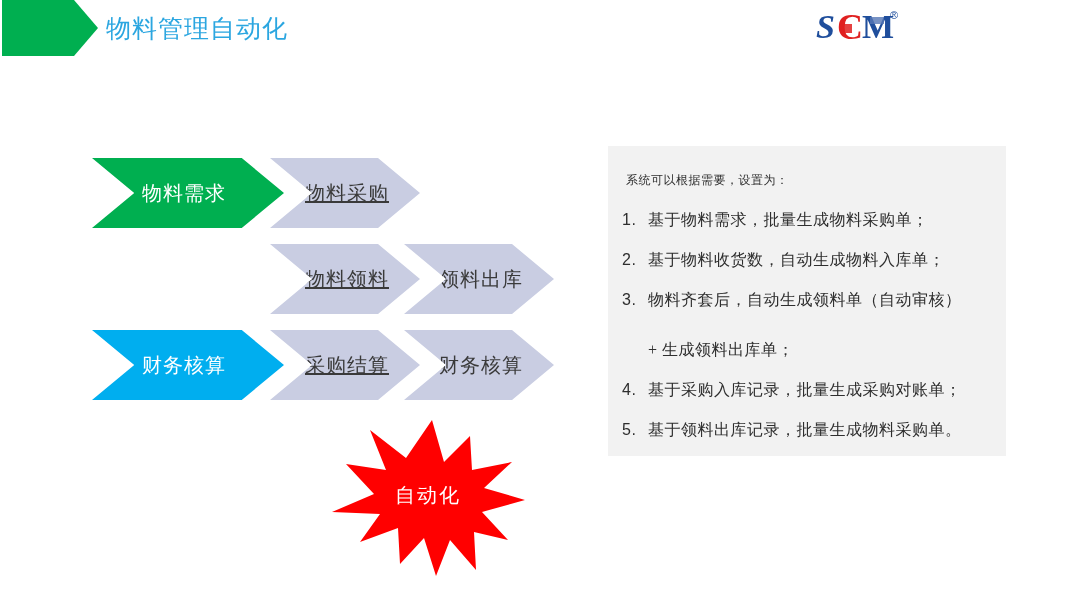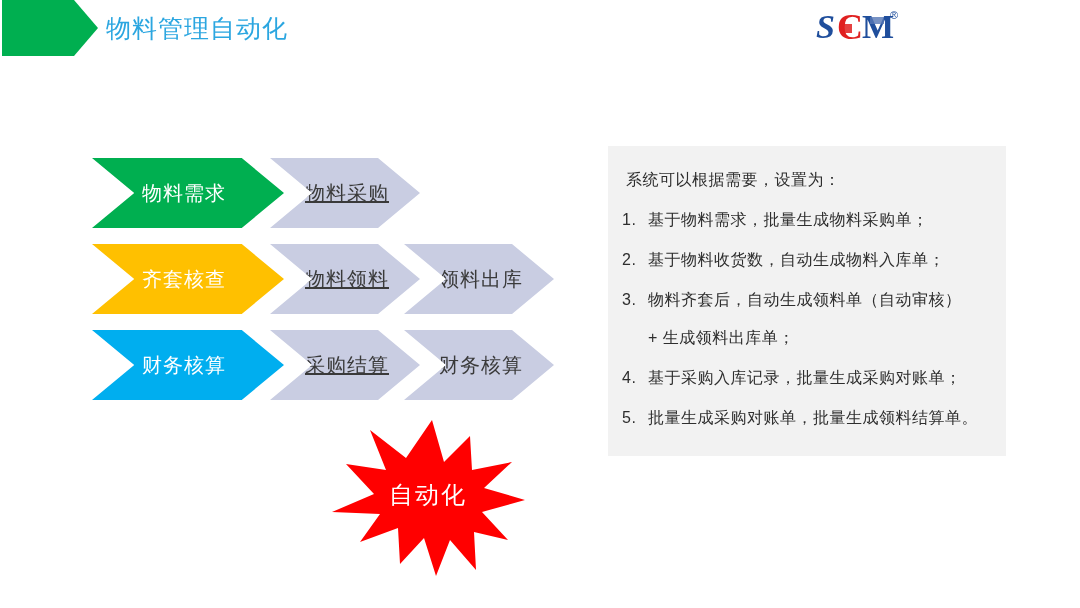--- a/index.html
+++ b/index.html
@@ -108,39 +108,39 @@
   }
   #burst svg { display: block; }
   #burst-label {
     position: absolute;
     left: 0; top: 0;
     width: 200px; height: 160px;
     display: flex;
     align-items: center;
     justify-content: center;
     color: #ffffff;
-    font-size: 24px;
+    font-size: 20px;
     letter-spacing: 2px;
     padding-left: 4px;
     padding-bottom: 6px;
     box-sizing: border-box;
     pointer-events: none;
   }
 
   
   #panel {
     position: absolute;
     left: 608px; top: 146px;
     width: 398px; height: 310px;
     background: #F2F2F2;
     box-sizing: border-box;
     padding: 22px 18px 10px 14px;
   }
   #panel-intro {
-    font-size: 16px;
+    font-size: 12px;
     color: #2E2E2E;
     line-height: 24px;
     margin: 0 0 6px 4px;
     letter-spacing: 0.5px;
   }
   .panel-item {
     display: flex;
     align-items: flex-start;
     margin-top: 16px;
     font-size: 16px;
@@ -148,24 +148,25 @@
     line-height: 24px;
     letter-spacing: 0.5px;
   }
   .panel-item .num {
     width: 26px;
     flex: 0 0 26px;
     text-align: left;
   }
   .panel-item .txt {
     flex: 1 1 auto;
+    font-family: Liberation Serif, serif;
   }
   .panel-item .cont {
     display: block;
-    margin-top: 14px;
+    margin-top: 26px;
   }
 </style>
 </head>
 <body>
 
 <div id="header">
 
   <svg id="header-accent" viewBox="0 0 96 56" width="96" height="56" preserveAspectRatio="none">
     <polygon points="0,0 72,0 96,28 72,56 0,56" fill="#00AF50"></polygon>
   </svg>
@@ -187,23 +188,20 @@
   <div class="flow-row r0">
     <div class="chev lead" style="background:#00AF50">
       <span class="lbl">物料需求</span>
     </div>
     <div class="chev mid">
       <span class="lbl">物料采购</span>
     </div>
   </div>
 
   <div class="flow-row r1">
-    <div class="chev lead" style="background:#FFC000">
-      <span class="lbl">齐套核查</span>
-    </div>
     <div class="chev mid">
       <span class="lbl">物料领料</span>
     </div>
     <div class="chev last">
       <span class="lbl">领料出库</span>
     </div>
   </div>
 
   <div class="flow-row r2">
     <div class="chev lead" style="background:#00AEEF">
@@ -249,15 +247,15 @@
     </span>
   </div>
 
   <div class="panel-item">
     <span class="num">4.</span>
     <span class="txt">基于采购入库记录，批量生成采购对账单；</span>
   </div>
 
   <div class="panel-item">
     <span class="num">5.</span>
-    <span class="txt">批量生成采购对账单，批量生成领料结算单。</span>
+    <span class="txt">基于领料出库记录，批量生成物料采购单。</span>
   </div>
 </div>
 
 </body></html>

